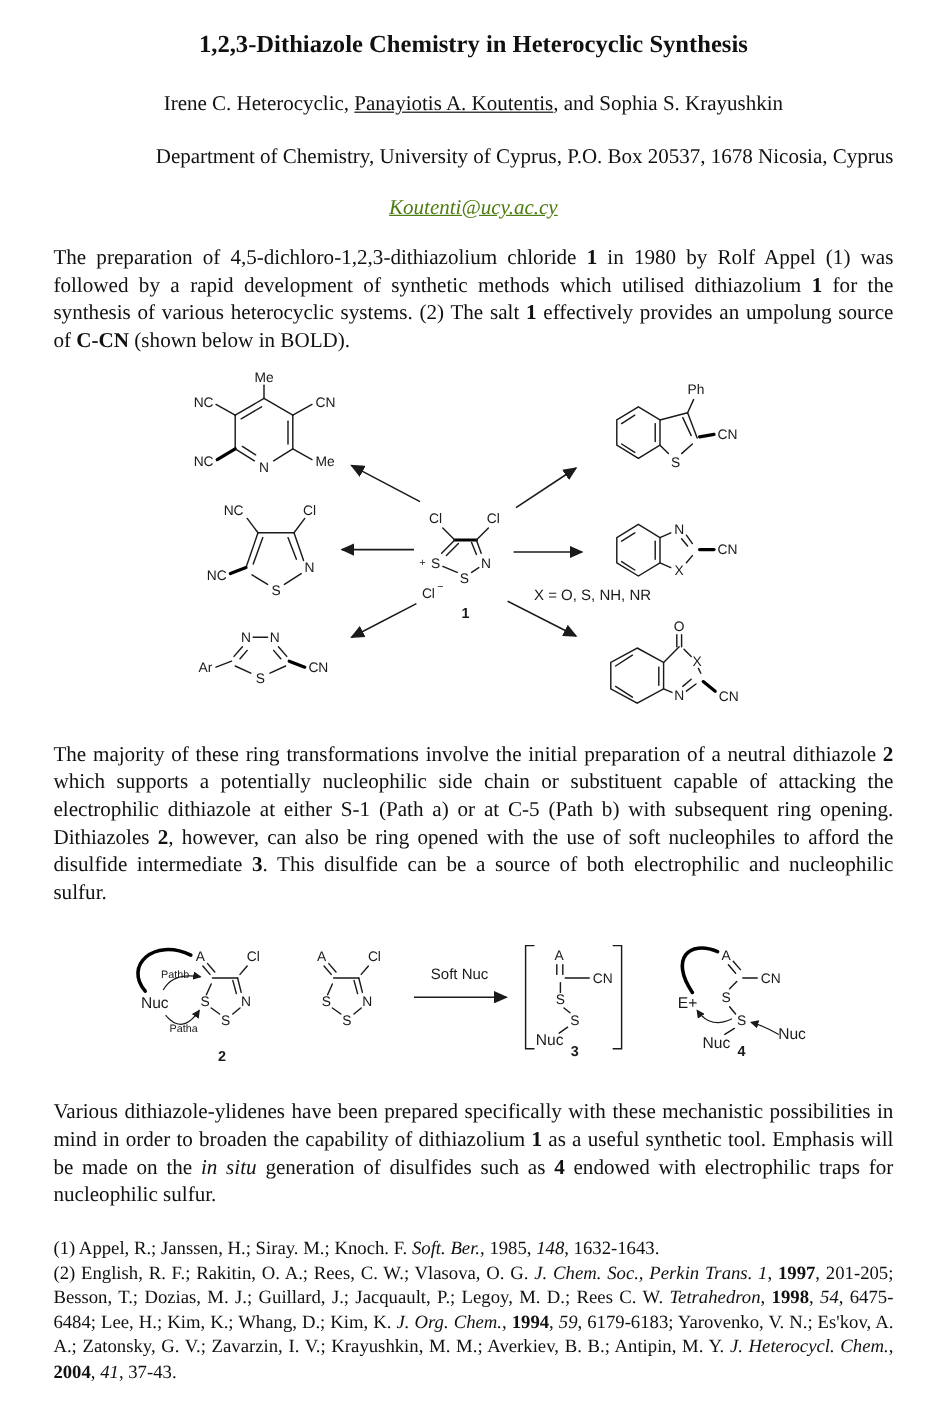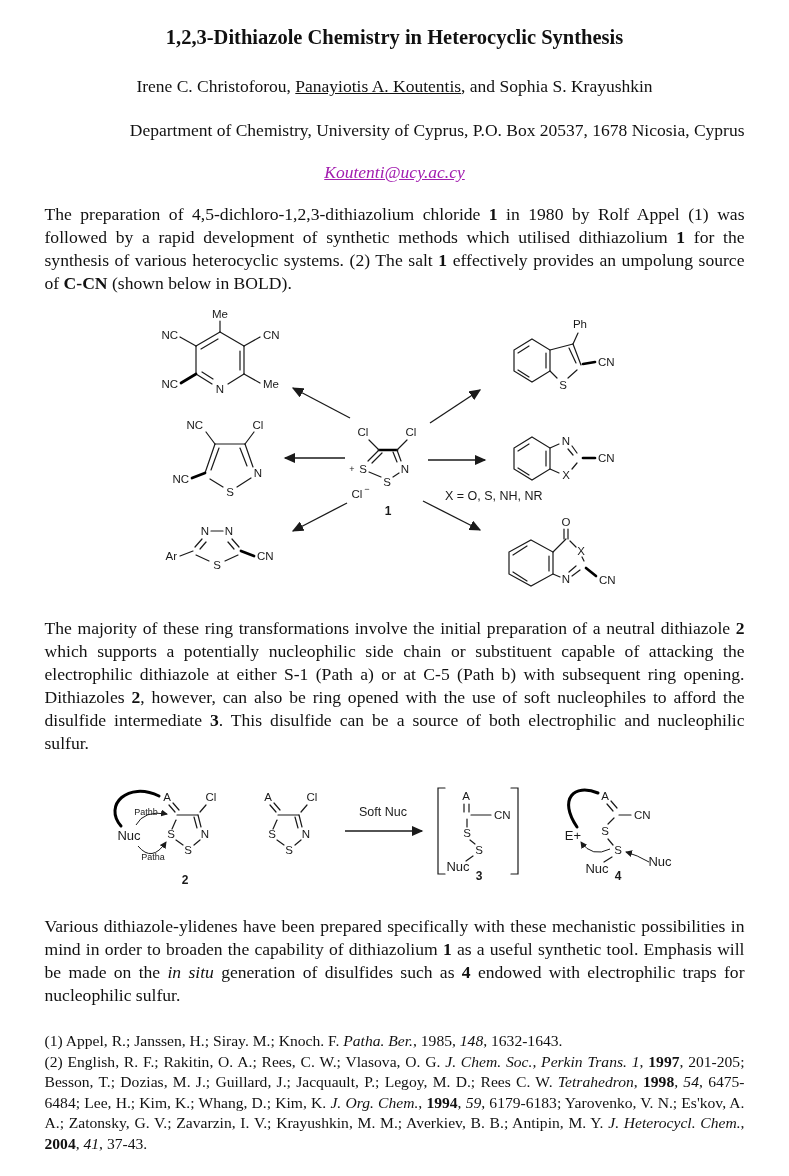--- a/index.html
+++ b/index.html
@@ -54,25 +54,25 @@
   .arr{stroke:#1a1a1a;stroke-width:1.3;fill:none;}
 </style>
 </head>
 <body>
 
 <div class="page">
   <div class="inner">
 
     <h1 class="title">1,2,3-Dithiazole Chemistry in Heterocyclic Synthesis</h1>
 
-    <p class="authors"><span>Irene C. Christoforou, </span><span style="text-decoration: underline;">Panayiotis A. Koutentis</span><span>, and Sophia S. Krayushkin</span></p>
+    <p class="authors"><span>Irene C. Heterocyclic, </span><span style="text-decoration: underline;">Panayiotis A. Koutentis</span><span>, and Sophia S. Krayushkin</span></p>
 
     <p class="affil">Department of Chemistry, University of Cyprus, P.O. Box 20537, 1678 Nicosia, Cyprus</p>
 
-    <p class="email"><a style="color: #a21caf;">Koutenti@ucy.ac.cy</a></p>
+    <p class="email"><a style="color: #4d7c0f;">Koutenti@ucy.ac.cy</a></p>
 
     <p class="body"><span>The preparation of 4,5-dichloro-1,2,3-dithiazolium chloride </span><span style="font-weight: bold;">1</span><span> in 1980 by Rolf Appel (1) was followed by a rapid development of synthetic methods which utilised dithiazolium </span><span style="font-weight: bold;">1</span><span> for the synthesis of various heterocyclic systems. (2) The salt </span><span style="font-weight: bold;">1</span><span> effectively provides an umpolung source of </span><span style="font-weight: bold;">C-CN</span><span> (shown below in BOLD).</span></p>
   </div>
 
   <svg width="789" height="297" viewBox="0 0 789 297" style="margin-top:13px;">
     <defs>
       <marker id="arrB" markerWidth="10" markerHeight="8" refX="8" refY="4" orient="auto">
         <path d="M0,0 L9,4 L0,8 z" fill="#1a1a1a"></path>
       </marker>
       <marker id="arrS" markerWidth="8" markerHeight="7" refX="6" refY="3.5" orient="auto">
@@ -311,17 +311,17 @@
       <text x="597" y="106" text-anchor="middle" style="font-size:13px;">Nuc</text>
       <text x="660" y="99" text-anchor="middle" style="font-size:13px;">Nuc</text>
       <text x="618" y="113" text-anchor="middle" class="num">4</text>
     </g>
   </svg>
 
   <div class="inner">
     <p class="body tight"><span>Various dithiazole-ylidenes have been prepared specifically with these mechanistic possibilities in mind in order to broaden the capability of dithiazolium </span><span style="font-weight: bold;">1</span><span> as a useful synthetic tool. Emphasis will be made on the </span><span style="font-style: italic;">in situ</span><span> generation of disulfides such as </span><span style="font-weight: bold;">4</span><span> endowed with electrophilic traps for nucleophilic sulfur.</span></p>
 
     <div class="refs-block">
-      <p class="refs"><span>(1) Appel, R.; Janssen, H.; Siray. M.; Knoch. F. </span><span style="font-style: italic;">Patha. Ber.</span><span>, </span><span style="font-weight: normal;">1985</span><span>, </span><span style="font-style: italic;">148</span><span>, 1632-1643.</span></p>
+      <p class="refs"><span>(1) Appel, R.; Janssen, H.; Siray. M.; Knoch. F. </span><span style="font-style: italic;">Soft. Ber.</span><span>, </span><span style="font-weight: normal;">1985</span><span>, </span><span style="font-style: italic;">148</span><span>, 1632-1643.</span></p>
       <p class="refs"><span>(2) English, R. F.; Rakitin, O. A.; Rees, C. W.; Vlasova, O. G. </span><span style="font-style: italic;">J. Chem. Soc., Perkin Trans. 1</span><span>, </span><span style="font-weight: bold;">1997</span><span>, 201-205; Besson, T.; Dozias, M. J.; Guillard, J.; Jacquault, P.; Legoy, M. D.; Rees C. W. </span><span style="font-style: italic;">Tetrahedron</span><span>, </span><span style="font-weight: bold;">1998</span><span>, </span><span style="font-style: italic;">54</span><span>, 6475-6484; Lee, H.; Kim, K.; Whang, D.; Kim, K. </span><span style="font-style: italic;">J. Org. Chem.</span><span>, </span><span style="font-weight: bold;">1994</span><span>, </span><span style="font-style: italic;">59</span><span>, 6179-6183; Yarovenko, V. N.; Es'kov, A. A.; Zatonsky, G. V.; Zavarzin, I. V.; Krayushkin, M. M.; Averkiev, B. B.; Antipin, M. Y. </span><span style="font-style: italic;">J. Heterocycl. Chem.</span><span>, </span><span style="font-weight: bold;">2004</span><span>, </span><span style="font-style: italic;">41</span><span>, 37-43.</span></p>
     </div>
   </div>
 </div>
 
 </body></html>

